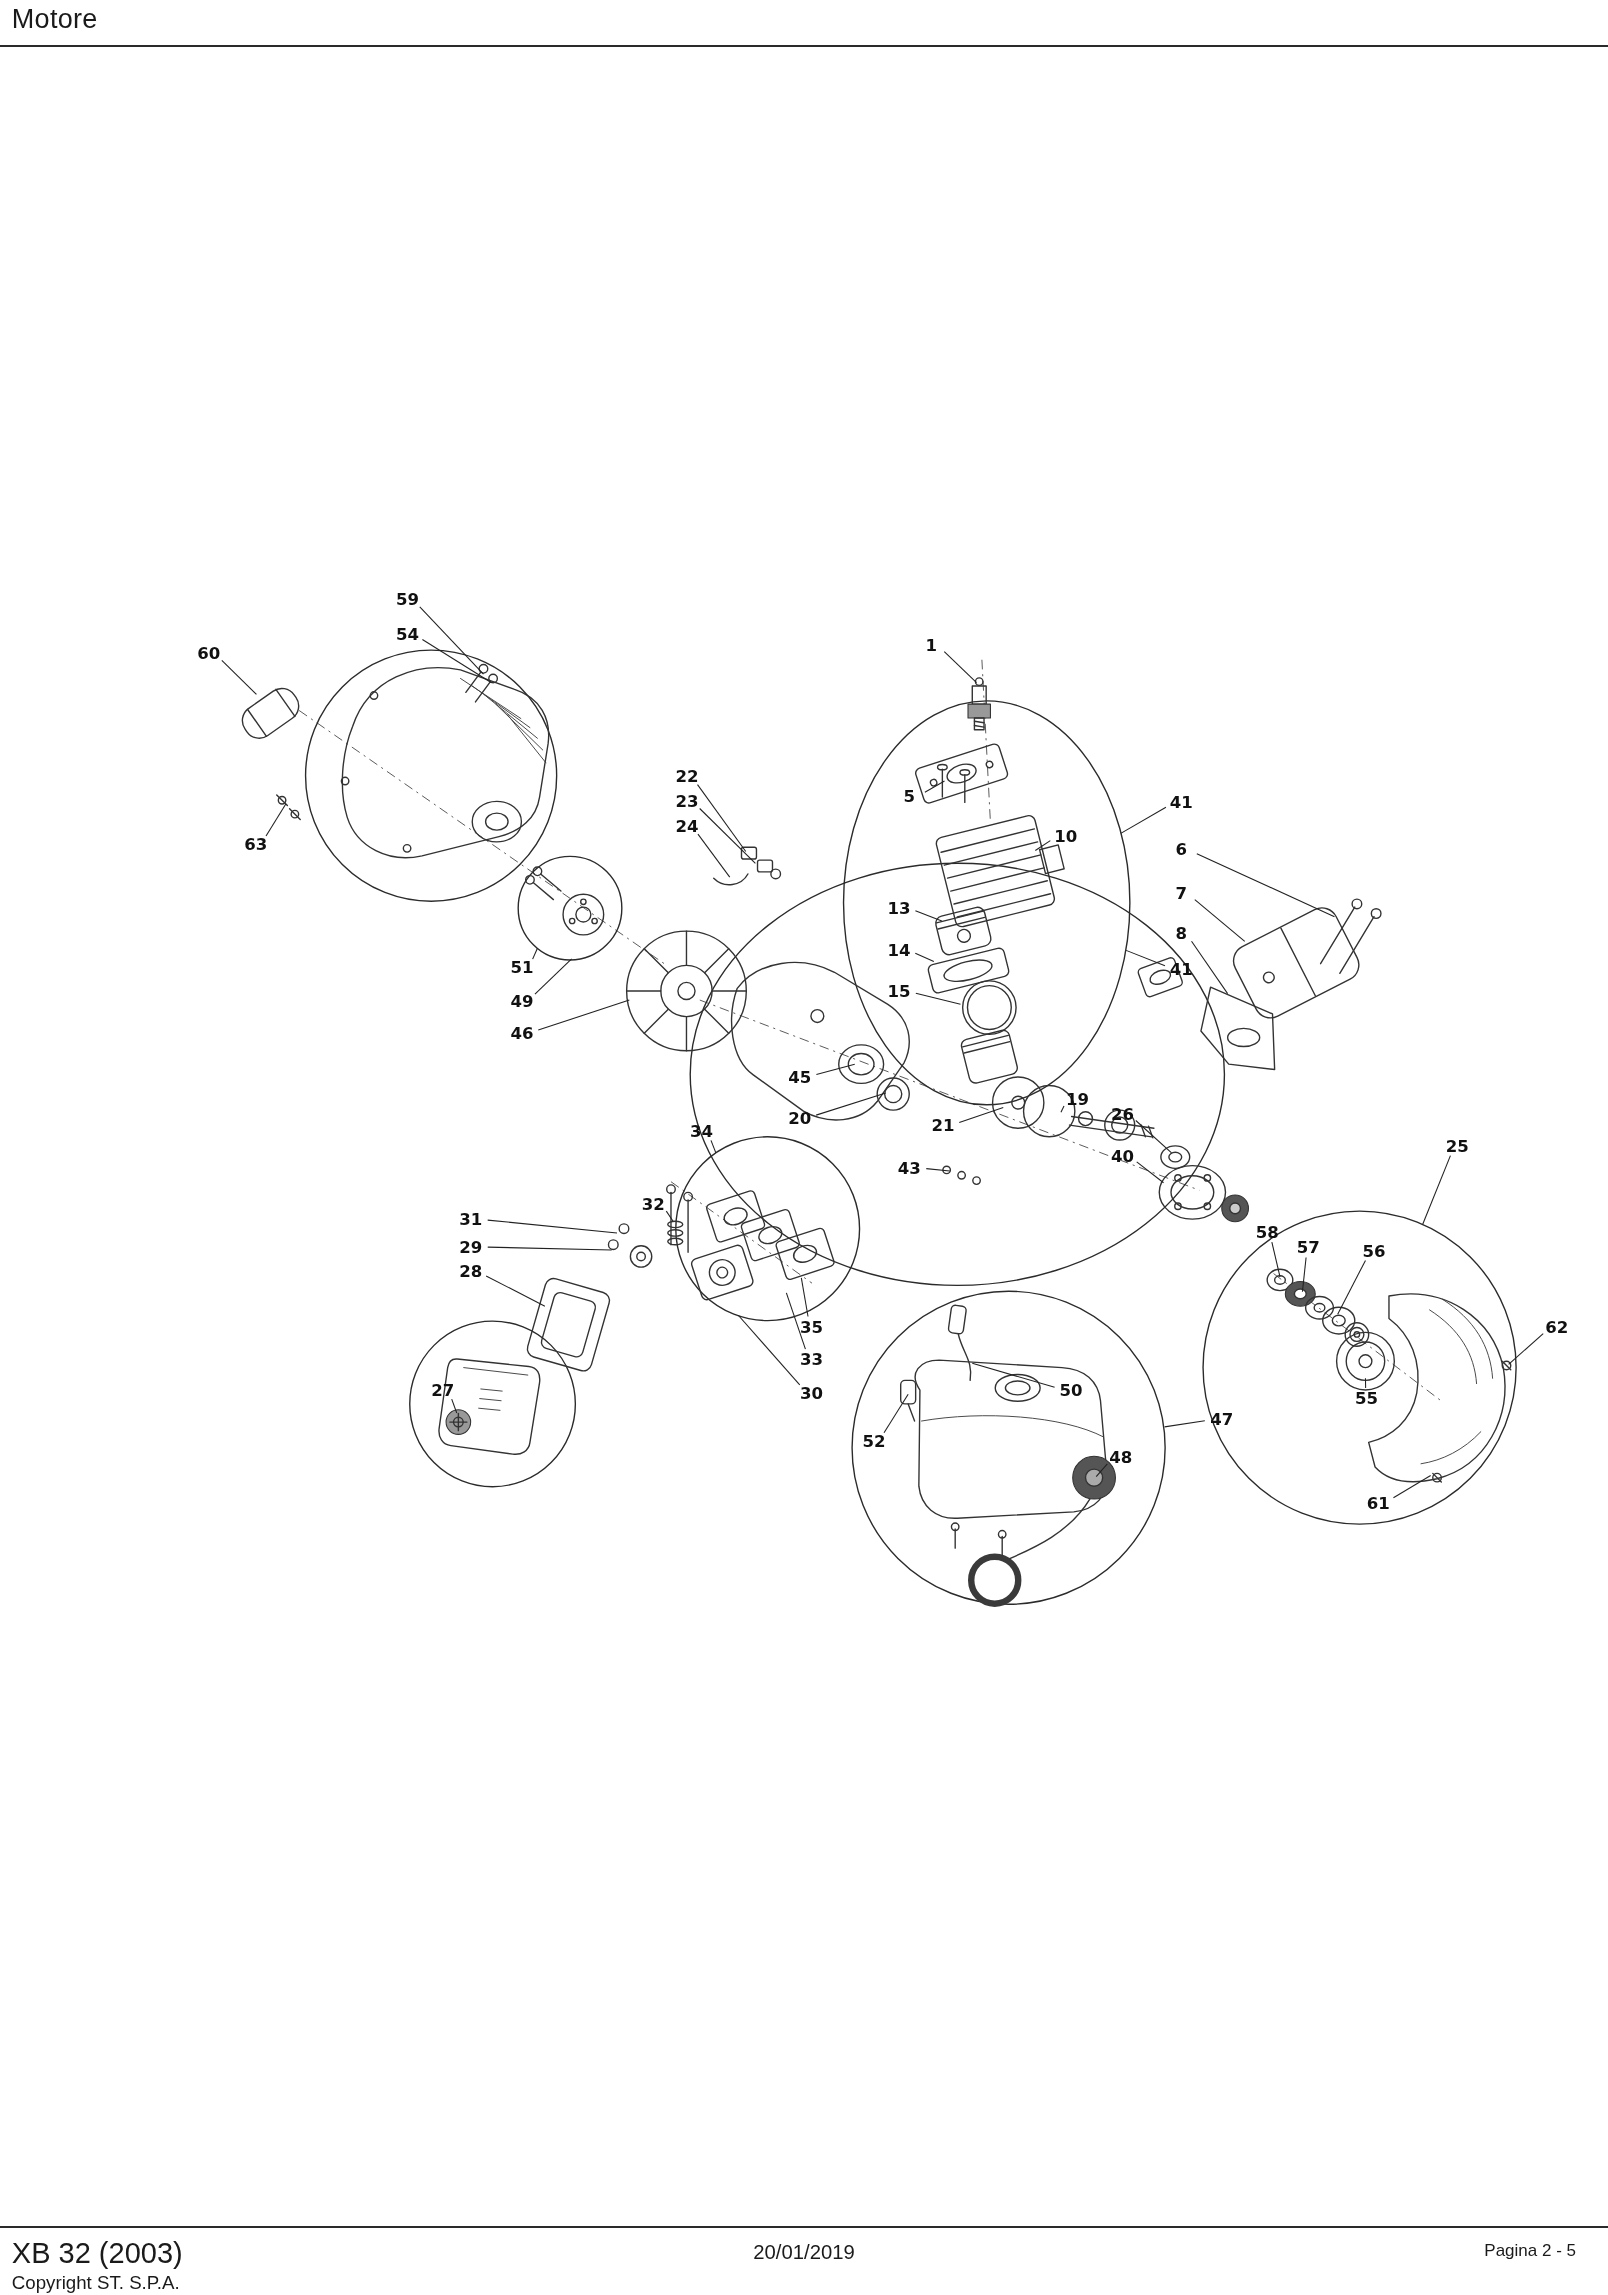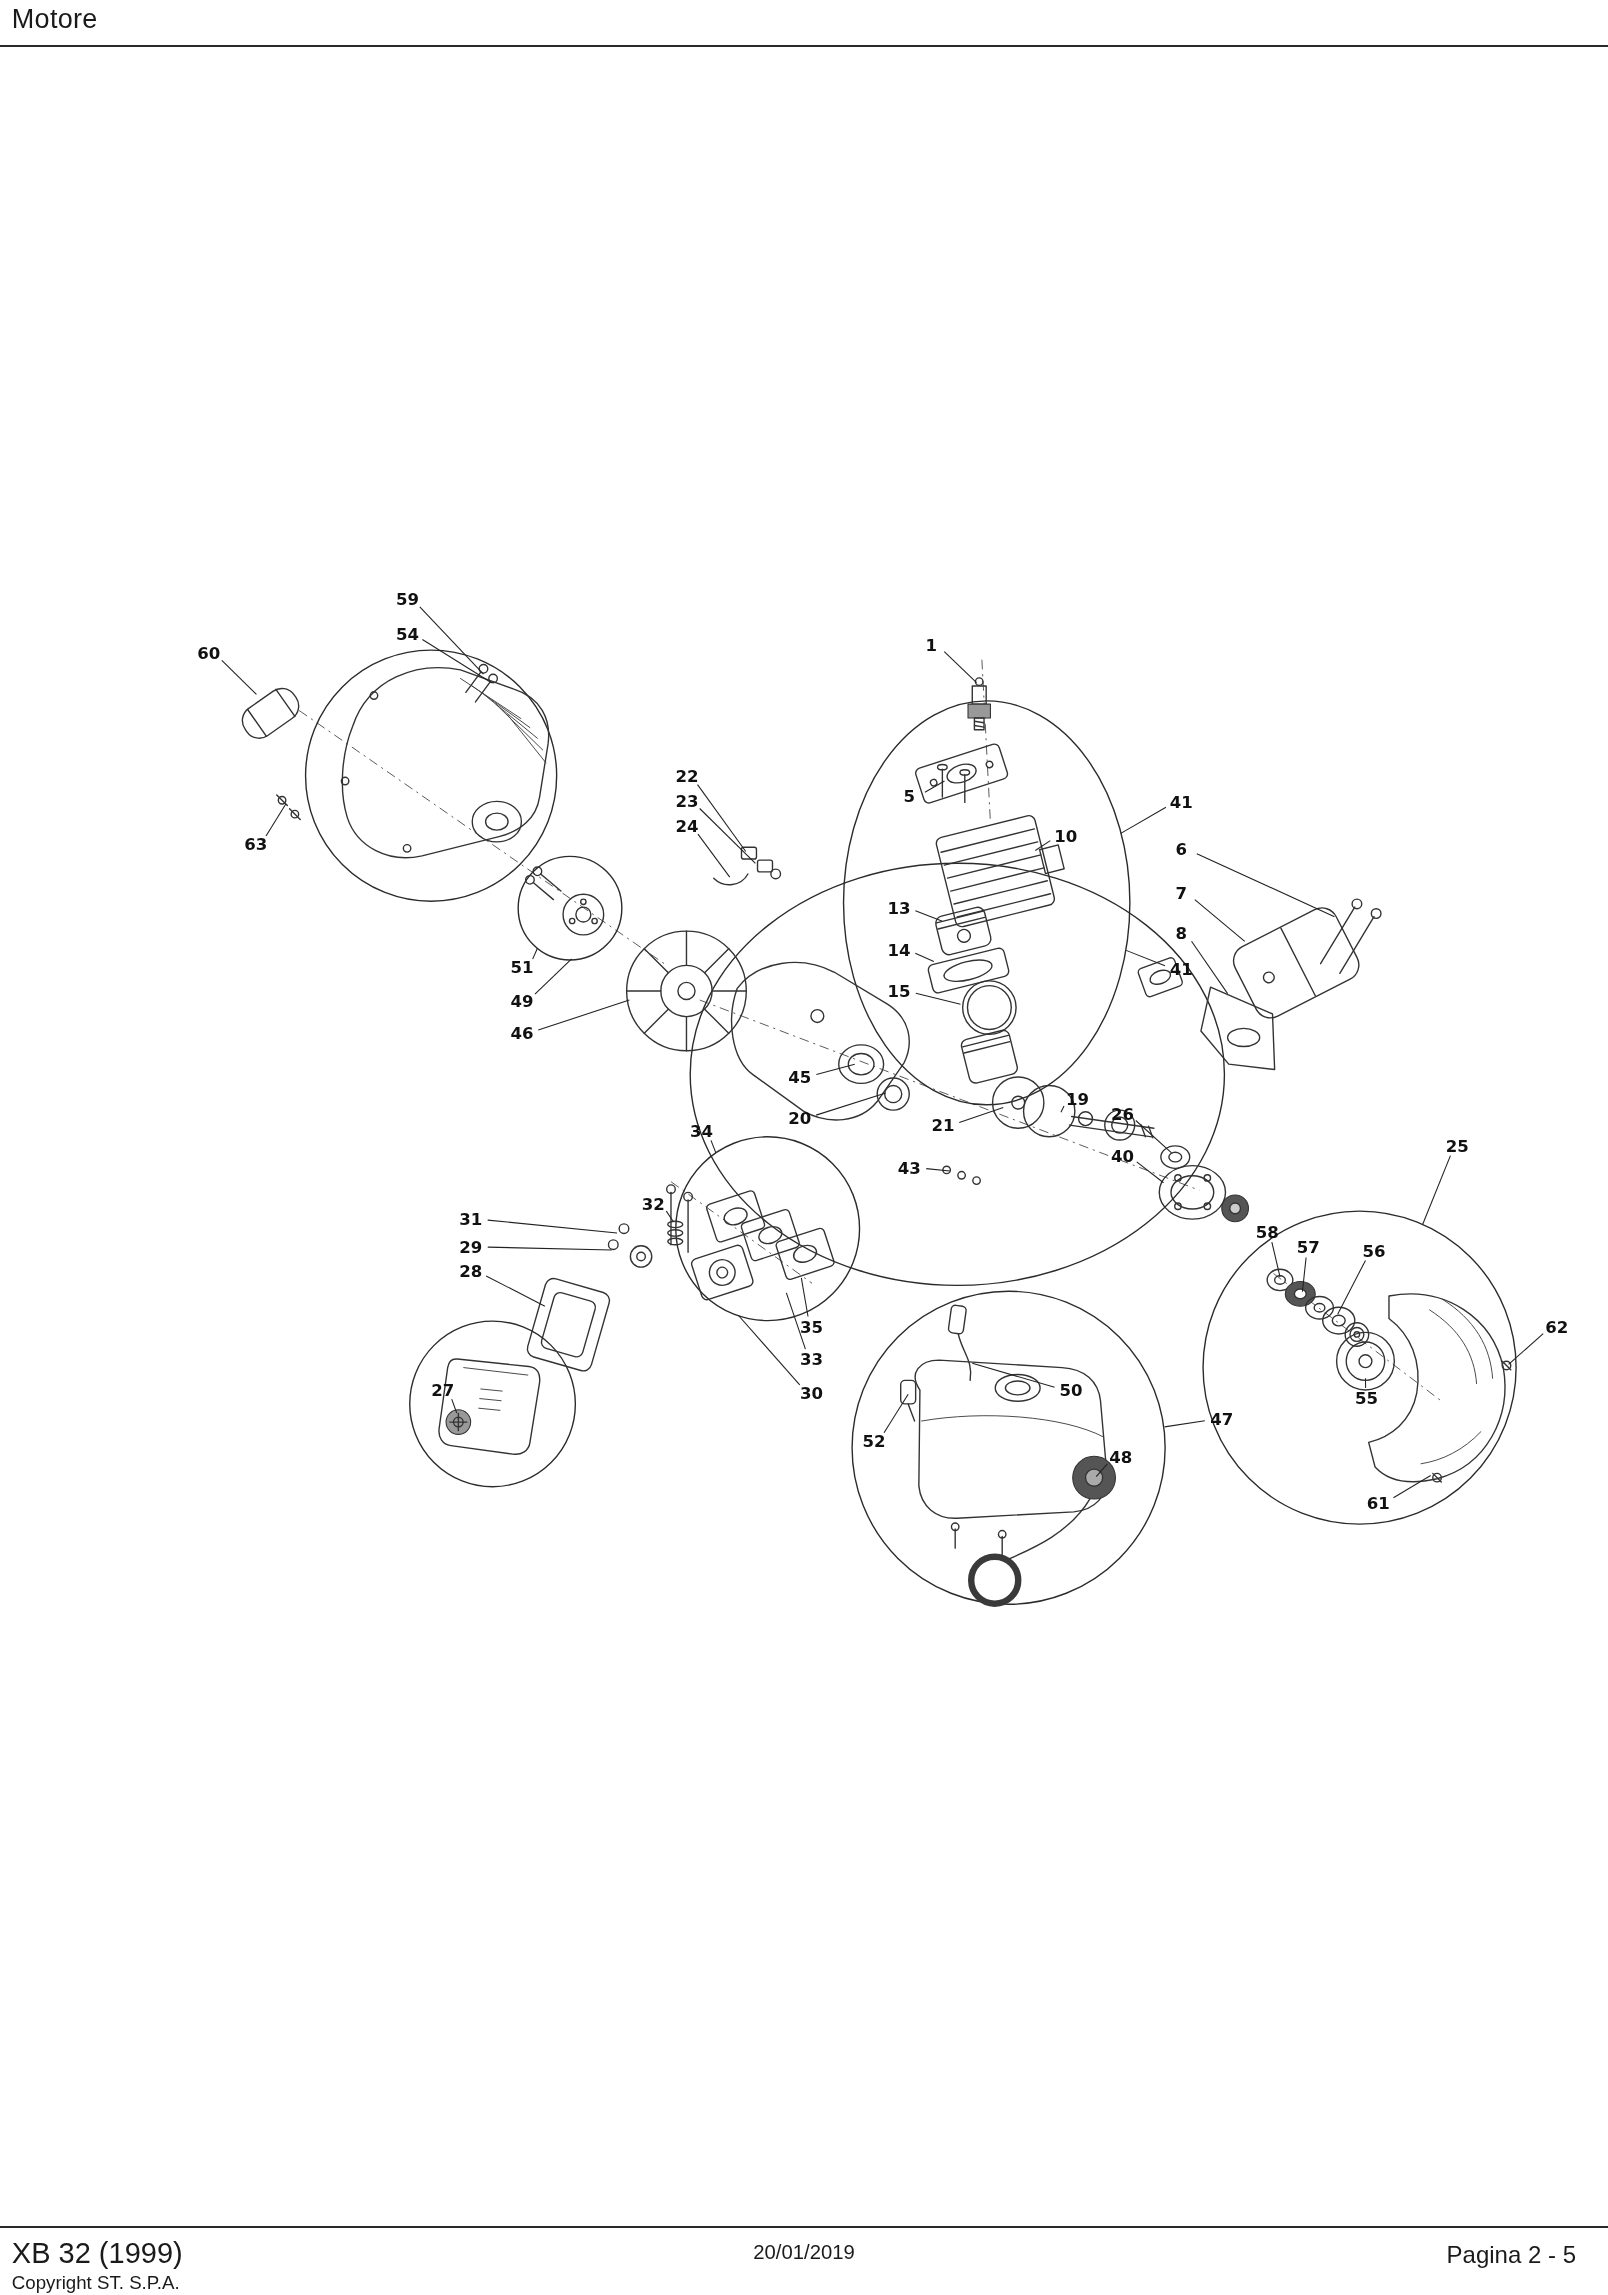--- a/index.html
+++ b/index.html
@@ -5,21 +5,21 @@
   html,body{margin:0;padding:0;background:#ffffff;}
   body{width:1608px;height:2295px;font-family:"Liberation Sans",sans-serif;color:#1a1a1a;}
   .page{position:relative;width:1608px;height:2295px;background:#fff;overflow:hidden;}
   .rule{position:absolute;left:0;width:1608px;height:1.6px;background:#2a2a2a;}
   #rule-top{top:45px;}
   #rule-bottom{top:2226px;}
   .page-title{position:absolute;left:11.8px;top:4.3px;font-size:27px;font-weight:400;letter-spacing:0.3px;}
   .model-name{position:absolute;left:11.8px;top:2237px;font-size:29px;font-weight:400;}
   .copyright{position:absolute;left:11.8px;top:2272px;font-size:18.7px;font-weight:400;}
   .date{position:absolute;left:50%;transform:translateX(-50%);top:2241px;font-size:20.3px;}
-  .page-number{position:absolute;right:32px;top:2241px;font-size:24px;}
+  .page-number{position:absolute;right:32px;top:2241px;font-size:17px;}
   #diagram{position:absolute;left:0;top:0;}
   .balloon{stroke:#2b2b2b;stroke-width:2.6;fill:none;}
   .part{stroke:#333;stroke-width:2.6;fill:none;stroke-linecap:round;stroke-linejoin:round;}
   .thin{stroke:#444;stroke-width:1.8;fill:none;}
   .dark{fill:#555;stroke:#333;stroke-width:2;}
   .mid{fill:#999;stroke:#333;stroke-width:2;}
   .dash{stroke:#555;stroke-width:1.8;fill:none;stroke-dasharray:18 9 4 9;}
   .leader{stroke:#222;stroke-width:2;}
   text.callout{font-family:"DejaVu Sans",sans-serif;font-size:31px;font-weight:bold;fill:#111;text-anchor:middle;}
 </style>
@@ -427,19 +427,19 @@
         <line x1="2255.270442931612" y1="2659.594706769611" x2="2180" y2="2671" class="leader"></line>
         <text x="2287" y="2668" class="callout">47</text>
         <line x1="2072.799839967757" y1="2740.326165233162" x2="2052" y2="2764" class="leader"></line>
         <text x="2098" y="2739" class="callout">48</text>
         <line x1="2608.386193711826" y1="2803.7672456677096" x2="2678" y2="2762" class="leader"></line>
         <text x="2580" y="2824" class="callout">61</text>
       </g>
   </svg>
 
   <div class="rule" id="rule-bottom"></div>
-  <div class="model-name">XB 32 (1999)</div>
+  <div class="model-name">XB 32 (2003)</div>
   <div class="copyright">Copyright ST. S.P.A.</div>
   <div class="date">20/01/2019</div>
   <div class="page-number">Pagina 2 - 5</div>
 
 </div>
 
 
 </body></html>

